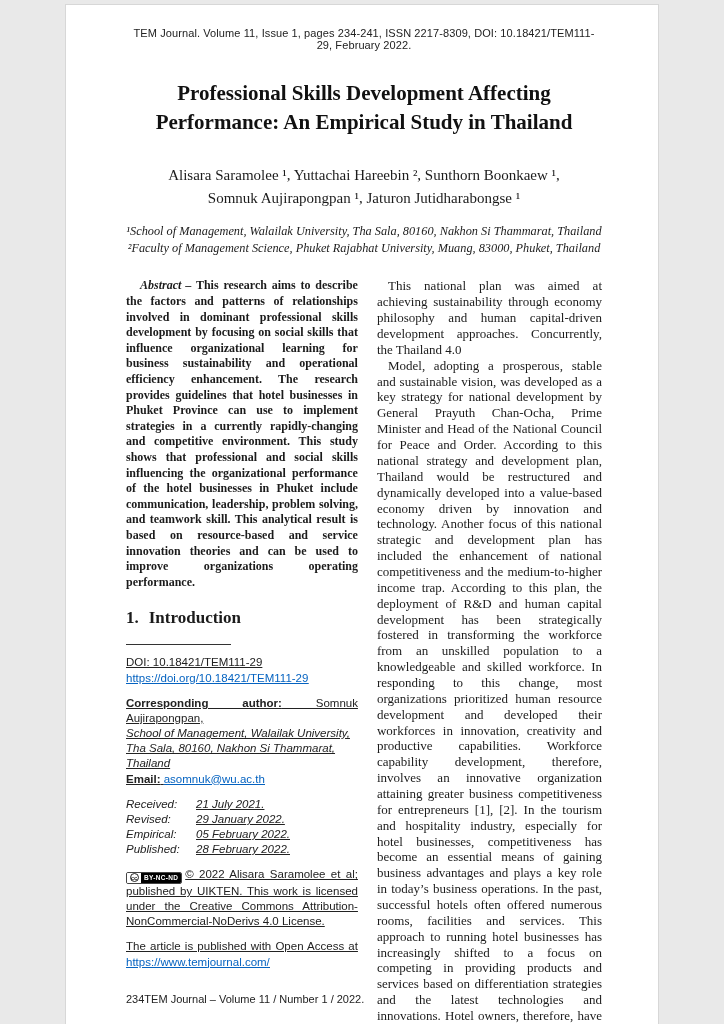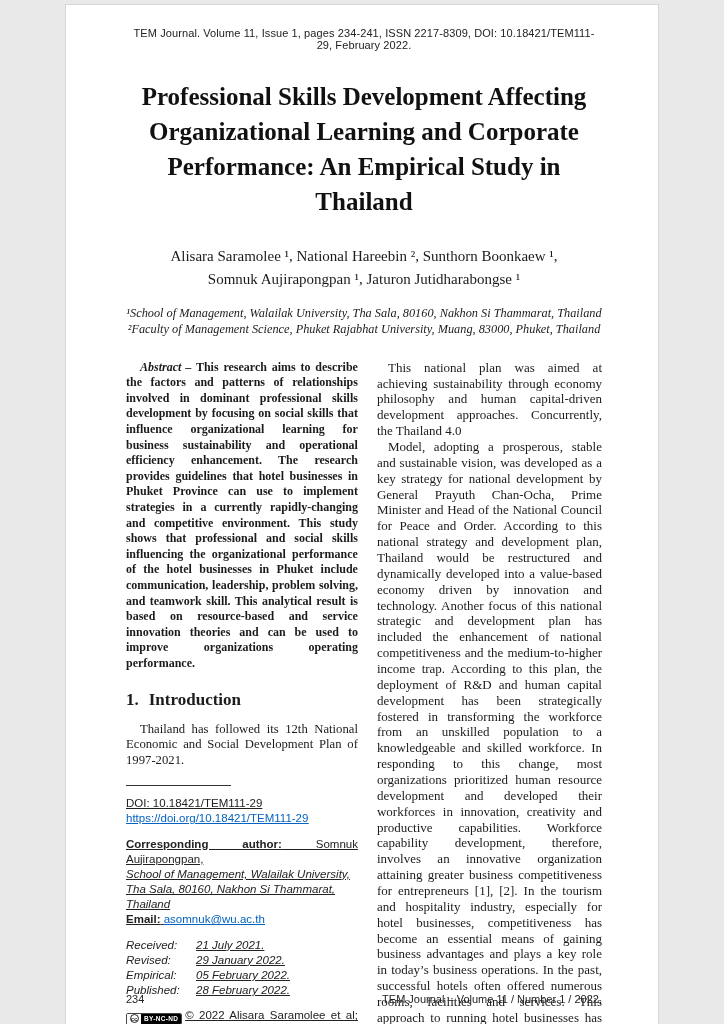--- a/index.html
+++ b/index.html
@@ -19,21 +19,21 @@
   .journal-header {
     text-align:center;
     font-family:"Liberation Sans", sans-serif;
     font-size:11px; color:#222;
     letter-spacing:0.1px;
   }
 
   .paper-title {
     margin-top:28px;
     text-align:center;
-    font-size:25px; font-weight:bold;
+    font-size:21px; font-weight:bold;
     line-height:1.4;
     color:#111;
   }
   .title-line { display:block; }
 
   .authors {
     margin-top:26px;
     text-align:center;
     font-size:15px; line-height:1.55;
   }
@@ -130,58 +130,56 @@
 
   .body-para {
     font-size:13px; line-height:1.22;
     text-align:justify;
     text-indent:11px;
   }
 
   .page-footer {
     position:absolute;
     left:60px; right:56px; bottom:22px;
-    display:flex; justify-content:space-between;
+    display:flex; justify-content:flex-start;
     font-family:"Liberation Sans", sans-serif;
     font-size:11px; color:#222;
   }
 </style>
 </head>
 <body>
 
 <div class="page">
 
   <div class="journal-header">TEM Journal. Volume 11, Issue 1, pages 234-241, ISSN 2217-8309, DOI: 10.18421/TEM111-29, February 2022.</div>
 
   <h1 class="paper-title">
     <span class="title-line">Professional Skills Development Affecting</span>
-    <span class="title-line">Organizational Learning and Corporate</span>
     <span class="title-line">Performance: An Empirical Study in Thailand</span>
   </h1>
 
   <div class="authors">
-    <span class="author-line">Alisara Saramolee ¹, National Hareebin ², Sunthorn Boonkaew ¹,</span>
+    <span class="author-line">Alisara Saramolee ¹, Yuttachai Hareebin ², Sunthorn Boonkaew ¹,</span>
     <span class="author-line">Somnuk Aujirapongpan ¹, Jaturon Jutidharabongse ¹</span>
   </div>
 
   <div class="affiliations">
     <span class="affil-line">¹School of Management, Walailak University, Tha Sala, 80160, Nakhon Si Thammarat, Thailand</span>
     <span class="affil-line">²Faculty of Management Science, Phuket Rajabhat University, Muang, 83000, Phuket, Thailand</span>
   </div>
 
   <div class="columns">
 
     <div class="col-left">
 
       <p class="abstract-para"><span class="abstract-label">Abstract</span><span class="abstract-text">– This research aims to describe the factors and patterns of relationships involved in dominant professional skills development by focusing on social skills that influence organizational learning for business sustainability and operational efficiency enhancement. The research provides guidelines that hotel businesses in Phuket Province can use to implement strategies in a currently rapidly-changing and competitive environment. This study shows that professional and social skills influencing the organizational performance of the hotel businesses in Phuket include communication, leadership, problem solving, and teamwork skill. This analytical result is based on resource-based and service innovation theories and can be used to improve organizations operating performance.</span></p>
 
 
       <h2 class="section-heading"><span>1.</span><span class="heading-text">Introduction</span></h2>
 
-      <p class="intro-para">Thailand has followed its 12th National Economic and Social Development Plan of 1997-2021.</p>
 
       <div class="footnote-rule"></div>
 
       <div class="footnote">
 
         <div class="fn-block">
           <span class="fn-line">DOI: 10.18421/TEM111-29</span>
           <a class="fn-line link">https://doi.org/10.18421/TEM111-29</a>
         </div>
 

